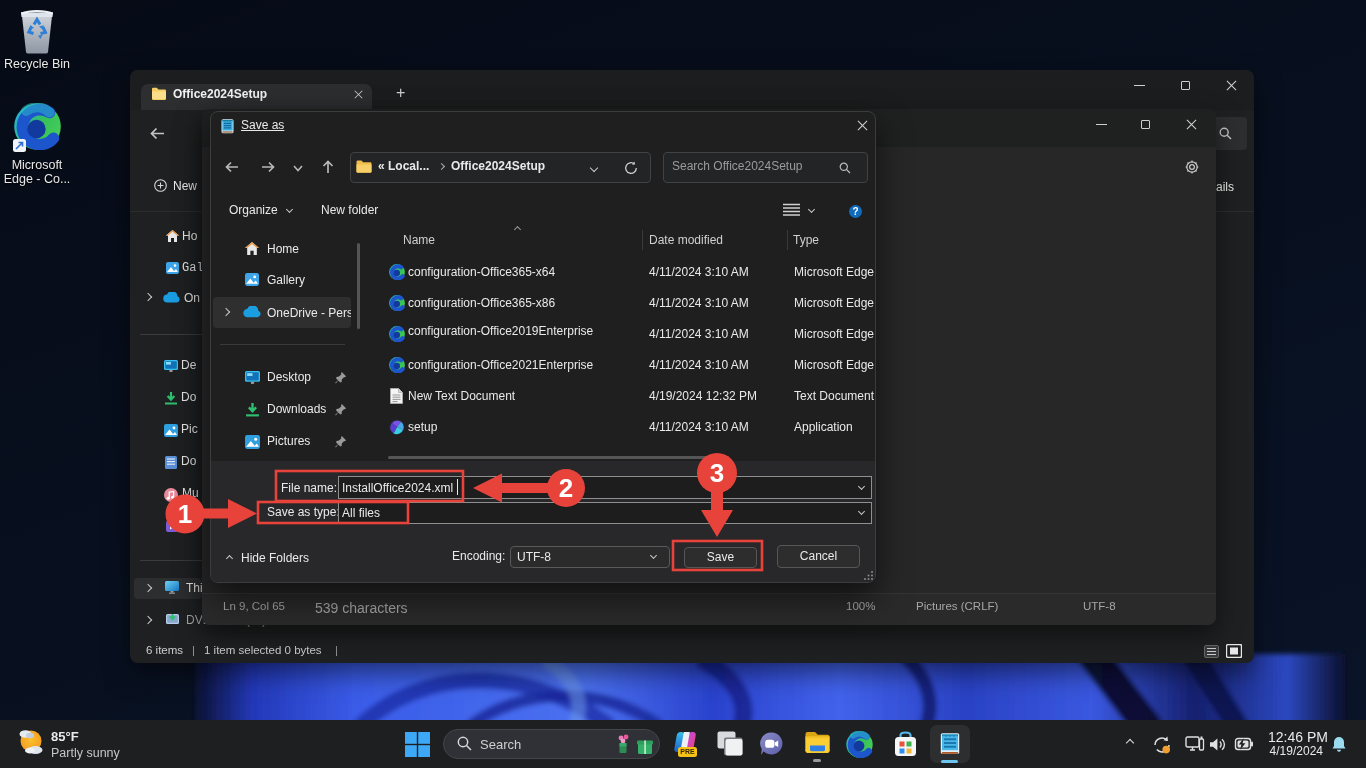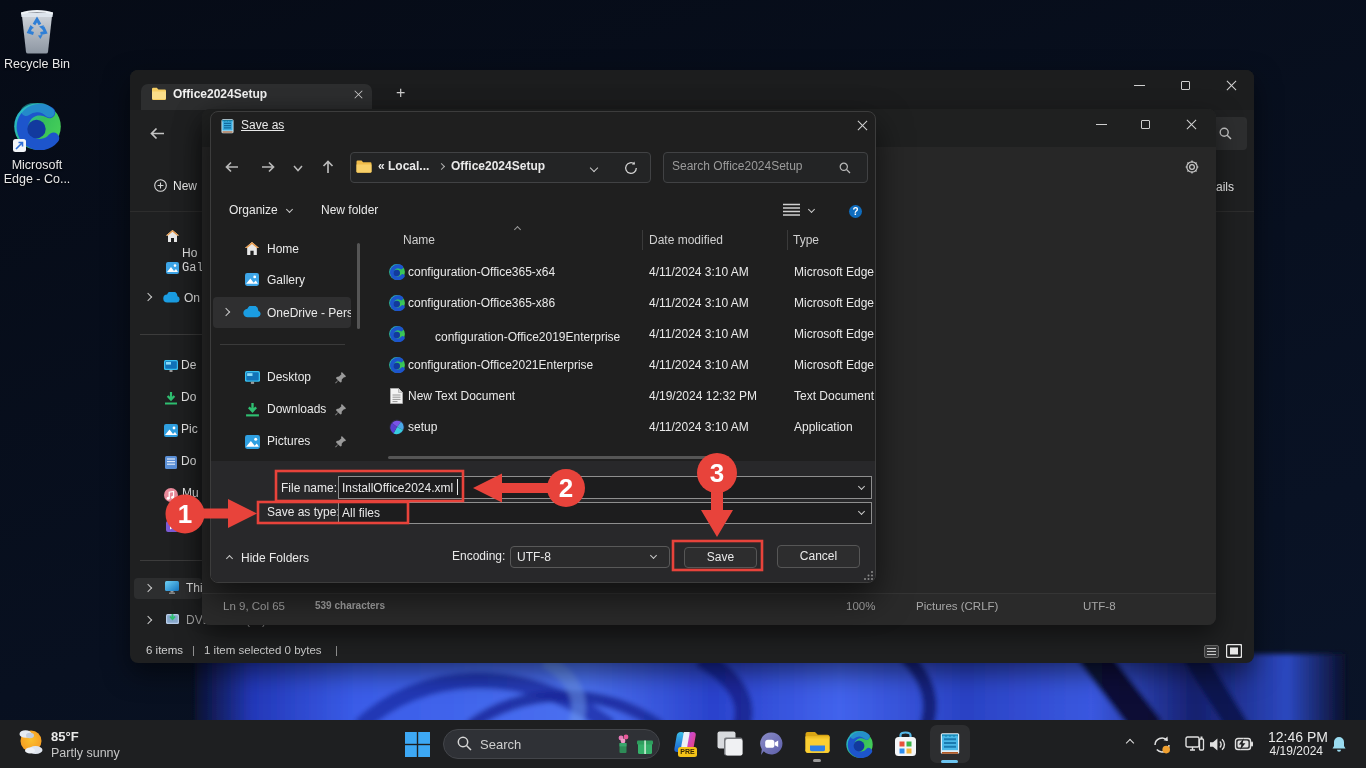--- a/index.html
+++ b/index.html
@@ -155,21 +155,21 @@
       </svg>
     <div class="t" style="left:43px;top:109px;color:#ededed;">New</div>
     <div class="t" style="left:1086px;top:110px;color:#ededed;">ails</div>
     <div class="abs" style="left:0;top:141px;width:1124px;height:1px;background:#2d2d2d;"></div>
 
     <div id="xsb">
       <svg class="abs" style="left:36px;top:160px" width="13" height="12" viewBox="0 0 13 12">
           <path d="M6.5 0 L13 5.5 H11 V12 H8 V8 H5 V12 H2 V5.5 H0 Z" fill="#e8e8e8"></path>
           <path d="M6.5 0 L13 5.5 H11 L6.5 1.8 L2 5.5 H0 Z" fill="#e89b4b"></path>
         </svg>
-      <div class="t" style="left:52px;top:176px;">Ho</div>
+      <div class="t" style="left:52px;top:159px;">Ho</div>
       <svg class="abs" style="left:36px;top:192px" width="13" height="12" viewBox="0 0 13 12">
           <rect width="13" height="12" rx="2" fill="#3ea6e8"></rect>
           <circle cx="9" cy="3.6" r="1.3" fill="#fff"></circle>
           <path d="M1 10 L5 5 L8 9 L10 7 L12 10 Z" fill="#fff"></path>
         </svg>
       <div class="t" style="left:52px;top:191px;font-family:Liberation Mono, monospace;">Gal</div>
       <div class="chev right" style="left:15px;top:224px;"></div>
       <svg class="abs" style="left:33px;top:222px" width="17" height="11" viewBox="0 0 17 11">
           <path d="M4.5 10.5 a4 4 0 0 1 -0.4-8 A5.4 5.4 0 0 1 14.5 4.3 a3.2 3.2 0 0 1 -0.8 6.2 Z" fill="#1b9de2"></path>
         </svg>
@@ -256,21 +256,21 @@
     <div class="xline" style="left:983px;top:9px;"></div>
     <svg class="abs" style="left:982px;top:50px" width="16" height="16" viewBox="0 0 16 16">
         <g fill="none" stroke="#c9c9c9" stroke-width="1.2">
           <circle cx="8" cy="8" r="2.4"></circle>
           <path d="M8 1.6 V3.4 M8 12.6 V14.4 M1.6 8 H3.4 M12.6 8 H14.4 M3.5 3.5 L4.8 4.8 M11.2 11.2 L12.5 12.5 M12.5 3.5 L11.2 4.8 M4.8 11.2 L3.5 12.5"></path>
           <circle cx="8" cy="8" r="5.2"></circle>
         </g>
       </svg>
     <div class="abs" style="left:0;top:484px;width:1014px;height:32px;background:#2a2a2a;border-top:1px solid #353535;"></div>
     <div class="t dim" style="left:21px;top:491px;font-size:11.5px;">Ln 9, Col 65</div>
-    <div class="t dim" style="left:113px;top:491px;font-size:10px;font-weight:bold;">539 characters</div>
+    <div class="t dim" style="left:113px;top:491px;font-size:14px;">539 characters</div>
     <div class="t dim" style="left:644px;top:491px;font-size:11.5px;">100%</div>
     <div class="t dim" style="left:714px;top:491px;font-size:11.5px;">Pictures (CRLF)</div>
     <div class="t dim" style="left:881px;top:491px;font-size:11.5px;">UTF-8</div>
   </div>
 
   <div id="dialog" class="win" style="left:210px;top:111px;width:666px;height:472px;background:#1f1f1f;border:1px solid #3c3c3c;overflow:hidden;box-shadow:0 14px 34px rgba(0,0,0,0.6);">
 
     <svg class="abs" style="left:10px;top:6px" width="13" height="16" viewBox="0 0 13 16">
         <rect x="0.5" y="1.2" width="12" height="14" rx="1.5" fill="#cfeefb"></rect>
         <rect x="1.4" y="2" width="10.2" height="10.5" fill="#3bacdf"></rect>
@@ -344,21 +344,21 @@
           <circle cx="7.8" cy="8.9" r="3.2" fill="#123a9e"></circle>
         </svg>
       <div class="t" style="left:197px;top:184px;">configuration-Office365-x86</div>
       <div class="t" style="left:438px;top:184px;">4/11/2024 3:10 AM</div>
       <div class="t" style="left:583px;top:184px;width:82px;overflow:hidden;">Microsoft Edge HTM</div>
       <svg class="abs" style="left:178px;top:214px" width="16" height="16" viewBox="0 0 16 16">
           <circle cx="8" cy="8" r="7.9" fill="url(#egsm)"></circle>
           <path d="M12.2 3.3 A6 6 0 1 0 13.7 12.1" fill="none" stroke="#1d55cc" stroke-width="4" stroke-linecap="round"></path>
           <circle cx="7.8" cy="8.9" r="3.2" fill="#123a9e"></circle>
         </svg>
-      <div class="t" style="left:197px;top:218px;margin-left:27px;">configuration-Office2019Enterprise</div>
+      <div class="t" style="left:197px;top:212px;">configuration-Office2019Enterprise</div>
       <div class="t" style="left:438px;top:215px;">4/11/2024 3:10 AM</div>
       <div class="t" style="left:583px;top:215px;width:82px;overflow:hidden;">Microsoft Edge HTM</div>
       <svg class="abs" style="left:178px;top:245px" width="16" height="16" viewBox="0 0 16 16">
           <circle cx="8" cy="8" r="7.9" fill="url(#egsm)"></circle>
           <path d="M12.2 3.3 A6 6 0 1 0 13.7 12.1" fill="none" stroke="#1d55cc" stroke-width="4" stroke-linecap="round"></path>
           <circle cx="7.8" cy="8.9" r="3.2" fill="#123a9e"></circle>
         </svg>
       <div class="t" style="left:197px;top:246px;">configuration-Office2021Enterprise</div>
       <div class="t" style="left:438px;top:246px;">4/11/2024 3:10 AM</div>
       <div class="t" style="left:583px;top:246px;width:82px;overflow:hidden;">Microsoft Edge HTM</div>

